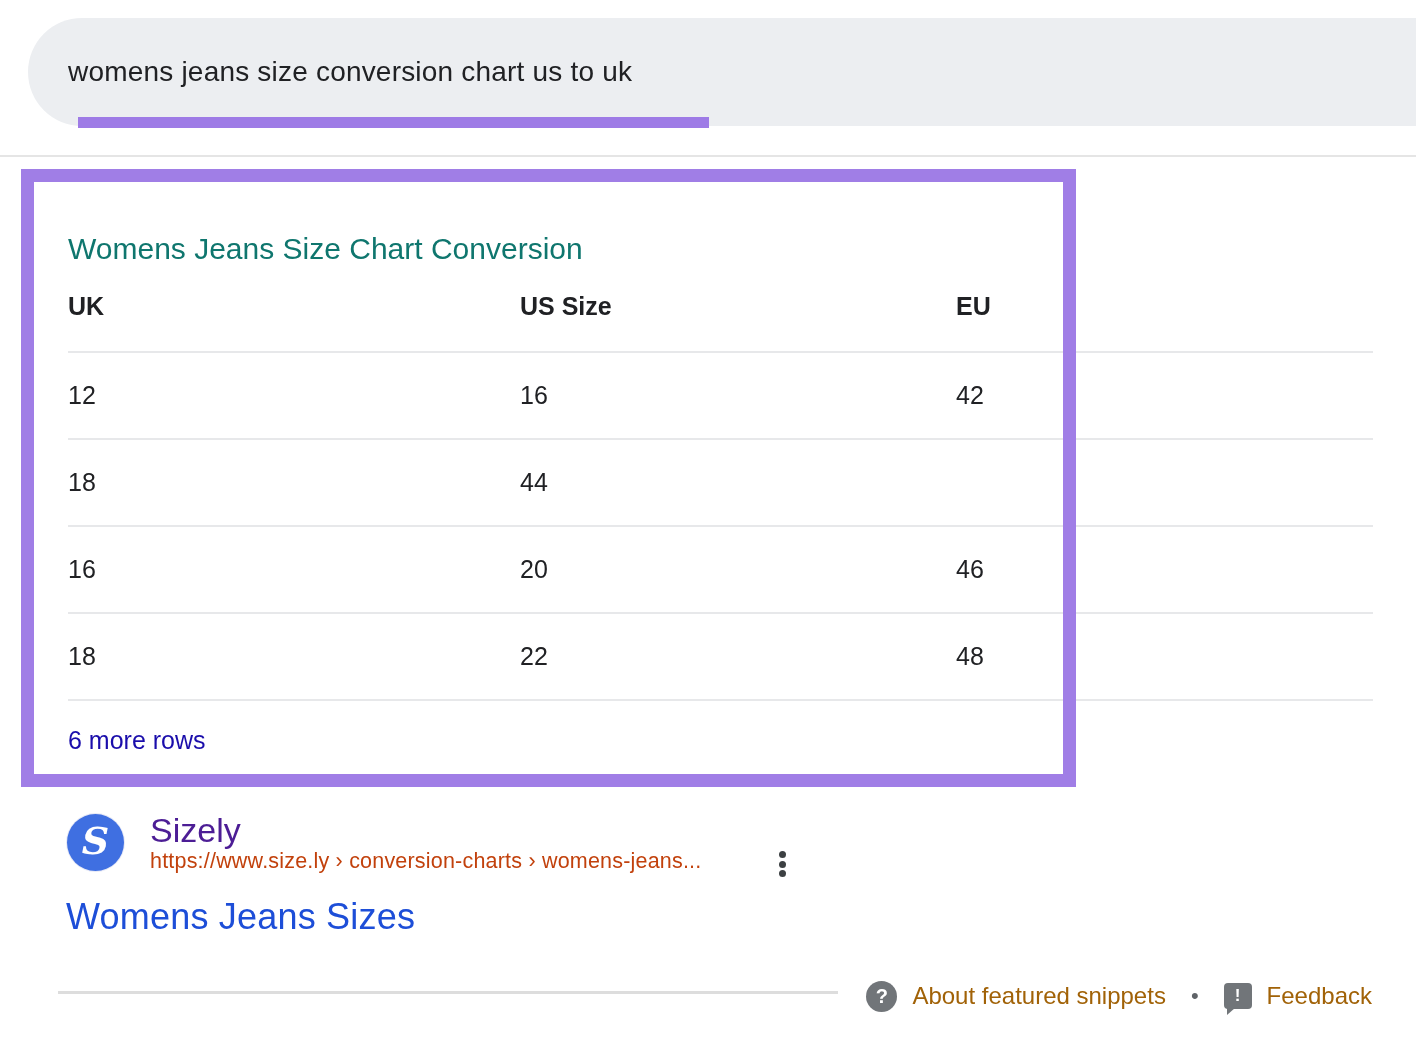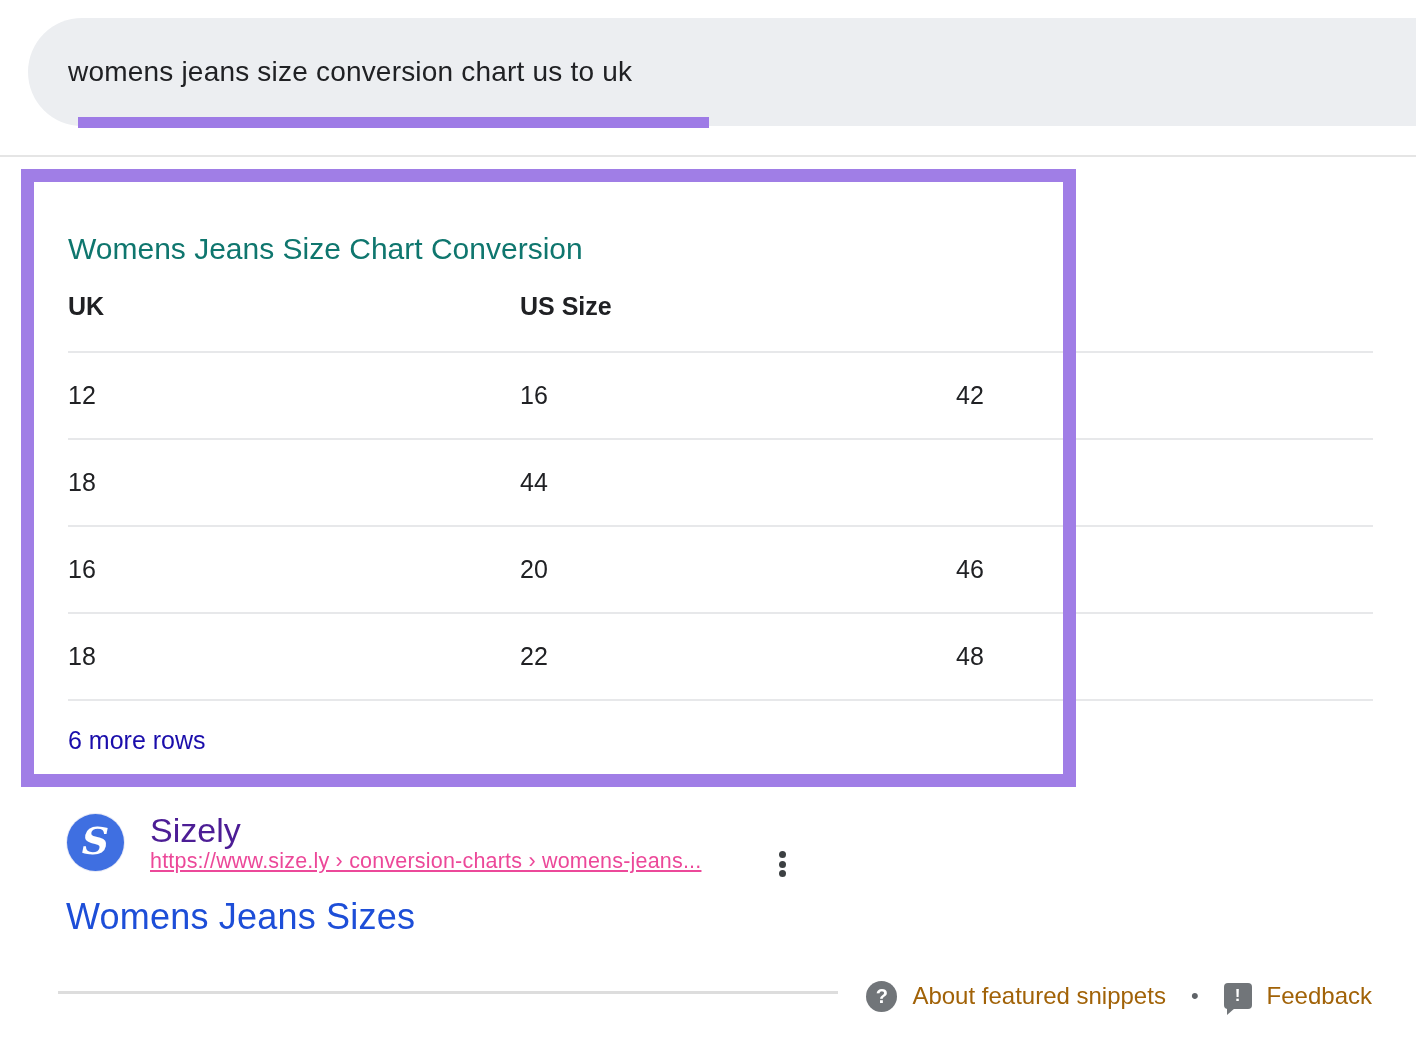--- a/index.html
+++ b/index.html
@@ -66,21 +66,21 @@
     color: #ffffff; font-size: 38px; font-weight: 700;
     font-family: "DejaVu Serif", serif; font-style: italic;
     transform: translateY(-2px);
   }
   .site-name {
     position: absolute; left: 150px; top: 811px;
     font-size: 34px; color: #4c1d95;
   }
   .site-url {
     position: absolute; left: 150px; top: 849px;
-    font-size: 21.5px; color: #ec4899; letter-spacing: 0.2px; text-decoration: underline;
+    font-size: 21.5px; color: #c2410c; letter-spacing: 0.2px;
   }
   .more-vert {
     position: absolute; left: 774px; top: 850px; width: 16px; height: 28px;
     display: flex; flex-direction: column; align-items: center;
     justify-content: space-between; cursor: pointer; padding: 1px 0;
   }
   .more-vert i {
     width: 7px; height: 7px; border-radius: 50%; background: #3c4043; display: block;
   }
   .result-title {
@@ -125,20 +125,21 @@
   </div>
   <div class="search-underline"></div>
   <div class="page-divider"></div>
 
   <div class="snippet-title">Womens Jeans Size Chart Conversion</div>
 
   <div class="snippet-table">
     <div class="t-row head">
       <div class="t-cell">UK</div>
       <div class="t-cell">US Size</div>
+      <div class="t-cell">EU</div>
     </div>
     <div class="t-row body">
       <div class="t-cell">12</div>
       <div class="t-cell">16</div>
       <div class="t-cell">42</div>
     </div>
     <div class="t-row body">
       <div class="t-cell">18</div>
       <div class="t-cell">44</div>
     </div>

